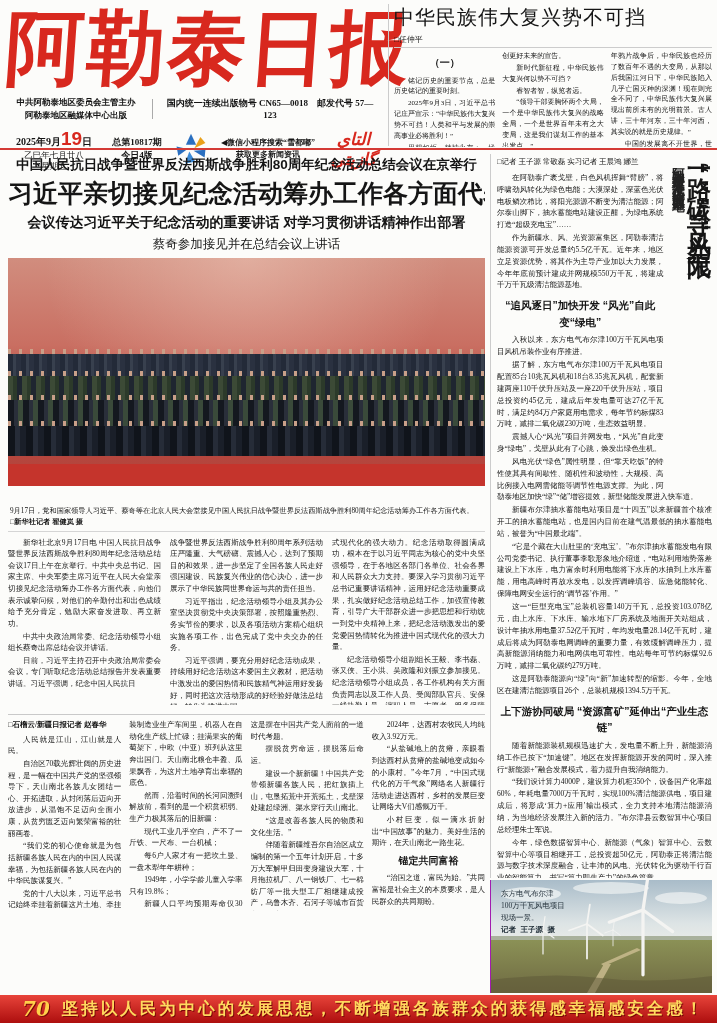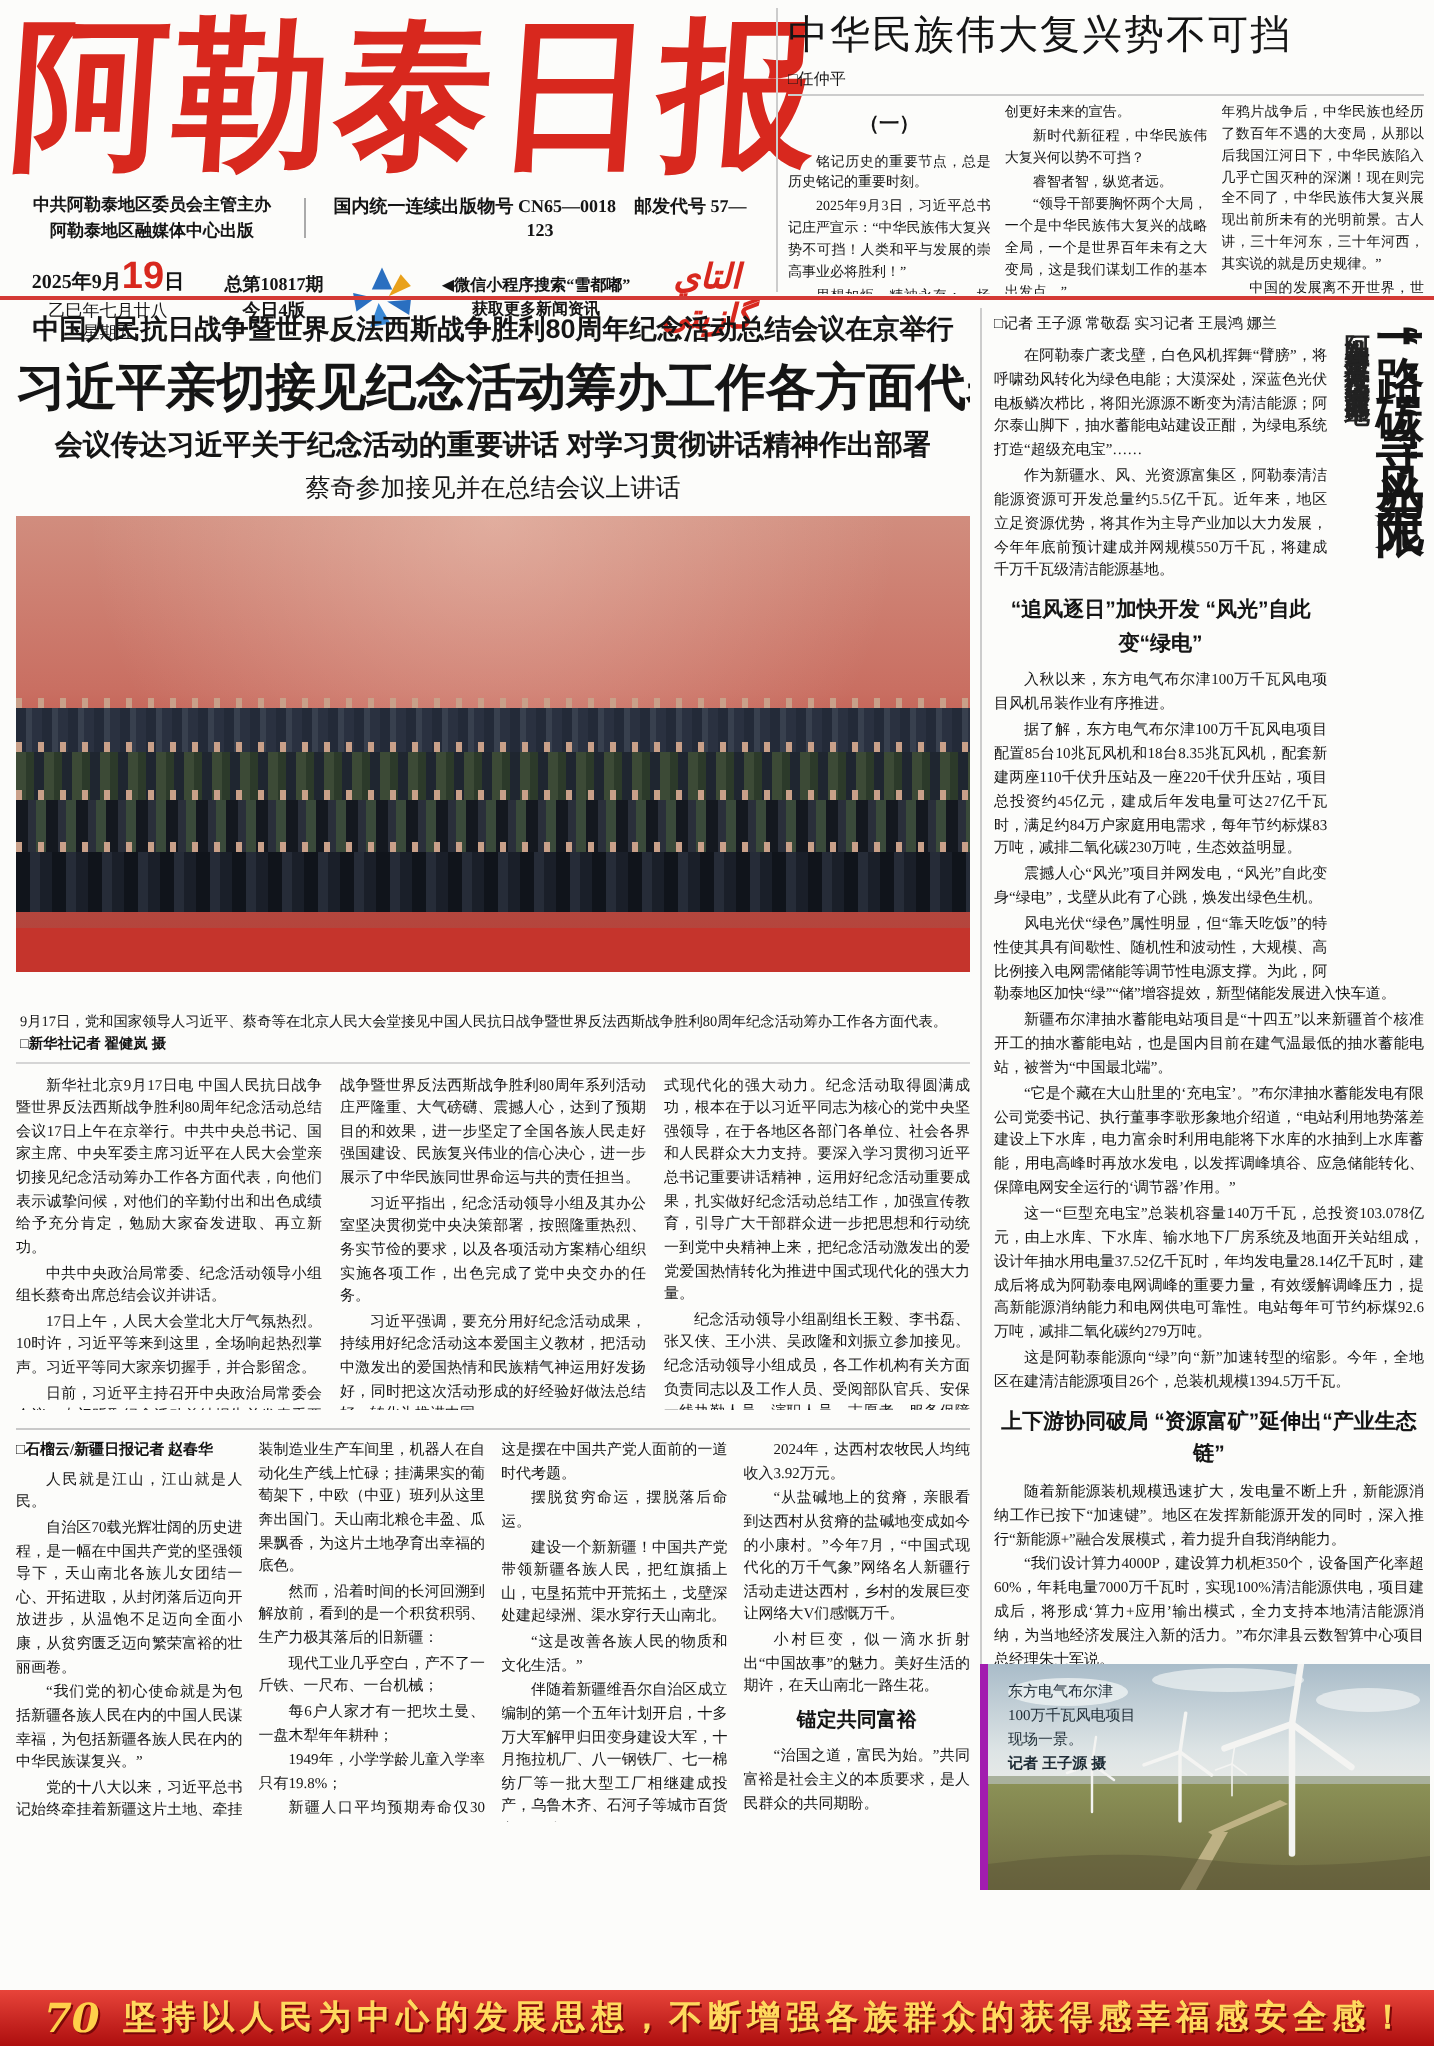--- a/index.html
+++ b/index.html
@@ -75,24 +75,24 @@
   
   .energy { position:absolute; left:490px; top:154px; width:222px; height:724px; border-left:1px solid #ccc;
             padding-left:6px; box-sizing:border-box; overflow:hidden; font-size:7.5px; line-height:1.58; text-align:justify; }
   .vh { float:right; height:328px; margin:2px 0 6px 7px; writing-mode:vertical-rl; text-align:left; }
   .vt { font-size:24px; font-weight:900; font-family:"Liberation Sans",sans-serif; letter-spacing:3px; line-height:1.1; }
   .vs { font-size:12.5px; font-weight:bold; letter-spacing:2px; margin-top:2px; line-height:1.2; color:#222; }
   .en-byline { font-size:7.5px; margin:2px 0 4px; }
   .en-sub { text-align:center; font-weight:bold; font-family:"Liberation Sans",sans-serif; font-size:10.5px; margin:6px 0 4px; clear:none; }
 
   
-  .wind { position:absolute; left:490px; top:832px; width:222px; height:113px; margin:0; border-left:4px solid #a21caf; box-sizing:border-box; }
+  .wind { position:absolute; left:490px; top:880px; width:222px; height:113px; margin:0; border-left:1px solid #a21caf; box-sizing:border-box; }
   .wind svg { display:block; }
   .wind-caption { position:absolute; left:10px; top:8px; font-size:7.5px; line-height:1.6; white-space:pre-line; color:#1d2b35; }
-  .wind-caption b { font-family:Liberation Sans, sans-serif; }
+  .wind-caption b { font-family:Liberation Mono, monospace; }
 
   
   .bottom-banner { position:absolute; left:0; top:995px; width:717px; height:28px;
                    background:linear-gradient(180deg,#e8443a,#ad0e0e); display:flex; align-items:center; }
   .b70 { color:#ffd04a; font-style:italic; font-weight:bold; font-size:20px; font-family:"DejaVu Serif",serif;
          margin-left:22px; text-shadow:1px 1px 0 #7a0808; }
   .b-text { flex:1; text-align:center; color:#ffd95e; font-weight:bold; font-size:16.5px; letter-spacing:3px;
             font-family:"Liberation Serif",serif; text-shadow:1px 1px 0 #7a0808; white-space:nowrap; }
 </style>
 </head>
@@ -177,21 +177,20 @@
       <div class="prow r3"></div>
       <div class="prow heads" style="top:163px"></div>
       <div class="prow r4"></div>
       <div class="carpet"></div>
     </div>
     <div class="photo-caption"><span>9月17日，党和国家领导人习近平、蔡奇等在北京人民大会堂接见中国人民抗日战争暨世界反法西斯战争胜利80周年纪念活动筹办工作各方面代表。</span>　<b>□新华社记者 翟健岚 摄</b></div>
     <div class="main-cols">
       <div class="main-col col">
           <p>新华社北京9月17日电 中国人民抗日战争暨世界反法西斯战争胜利80周年纪念活动总结会议17日上午在京举行。中共中央总书记、国家主席、中央军委主席习近平在人民大会堂亲切接见纪念活动筹办工作各方面代表，向他们表示诚挚问候，对他们的辛勤付出和出色成绩给予充分肯定，勉励大家奋发进取、再立新功。</p>
           <p>中共中央政治局常委、纪念活动领导小组组长蔡奇出席总结会议并讲话。</p>
-          <p>17日上午，人民大会堂北大厅气氛热烈。10时许，习近平等来到这里，全场响起热烈掌声。习近平等同大家亲切握手，并合影留念。</p>
           <p>日前，习近平主持召开中央政治局常委会会议，专门听取纪念活动总结报告并发表重要讲话。习近平强调，纪念中国人民抗日</p>
         </div>
       <div class="main-col col cont">
           <p>战争暨世界反法西斯战争胜利80周年系列活动庄严隆重、大气磅礴、震撼人心，达到了预期目的和效果，进一步坚定了全国各族人民走好强国建设、民族复兴伟业的信心决心，进一步展示了中华民族同世界命运与共的责任担当。</p>
           <p>习近平指出，纪念活动领导小组及其办公室坚决贯彻党中央决策部署，按照隆重热烈、务实节俭的要求，以及各项活动方案精心组织实施各项工作，出色完成了党中央交办的任务。</p>
           <p>习近平强调，要充分用好纪念活动成果，持续用好纪念活动这本爱国主义教材，把活动中激发出的爱国热情和民族精气神运用好发扬好，同时把这次活动形成的好经验好做法总结好，转化为推进中国</p>
         </div>
       <div class="main-col col cont">
           <p>式现代化的强大动力。纪念活动取得圆满成功，根本在于以习近平同志为核心的党中央坚强领导，在于各地区各部门各单位、社会各界和人民群众大力支持。要深入学习贯彻习近平总书记重要讲话精神，运用好纪念活动重要成果，扎实做好纪念活动总结工作，加强宣传教育，引导广大干部群众进一步把思想和行动统一到党中央精神上来，把纪念活动激发出的爱党爱国热情转化为推进中国式现代化的强大力量。</p>
           <p>纪念活动领导小组副组长王毅、李书磊、张又侠、王小洪、吴政隆和刘振立参加接见。纪念活动领导小组成员，各工作机构有关方面负责同志以及工作人员、受阅部队官兵、安保一线执勤人员、演职人员、志愿者、服务保障人员、媒体记者代表等参加接见。</p>

